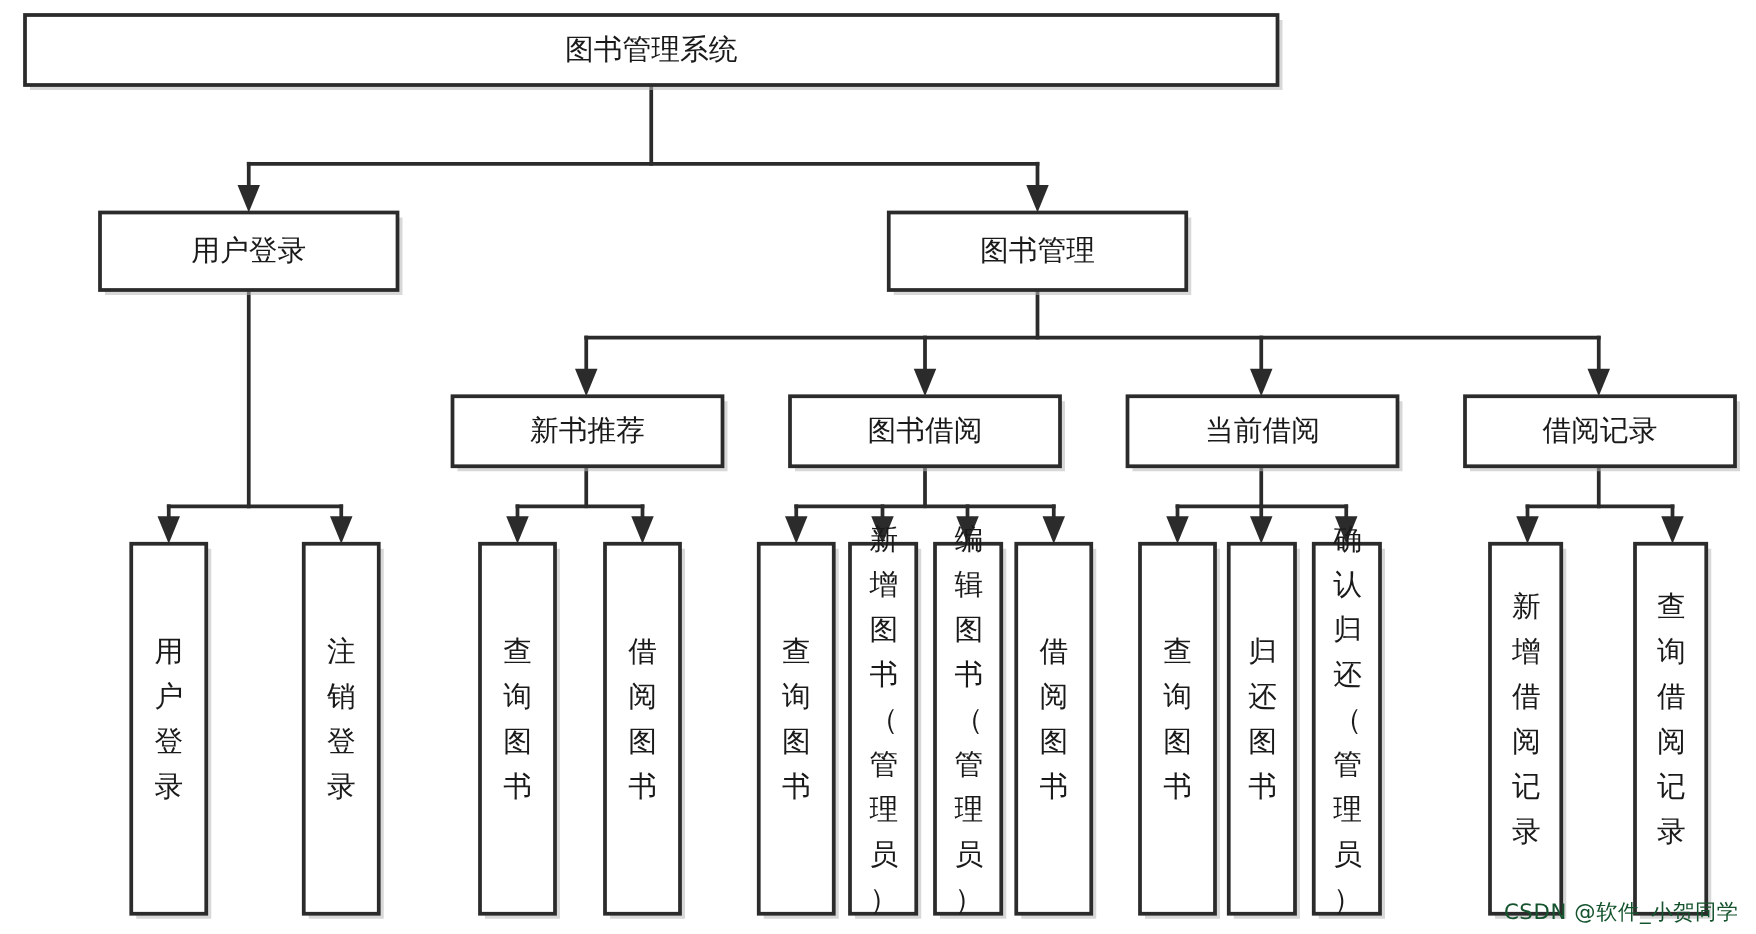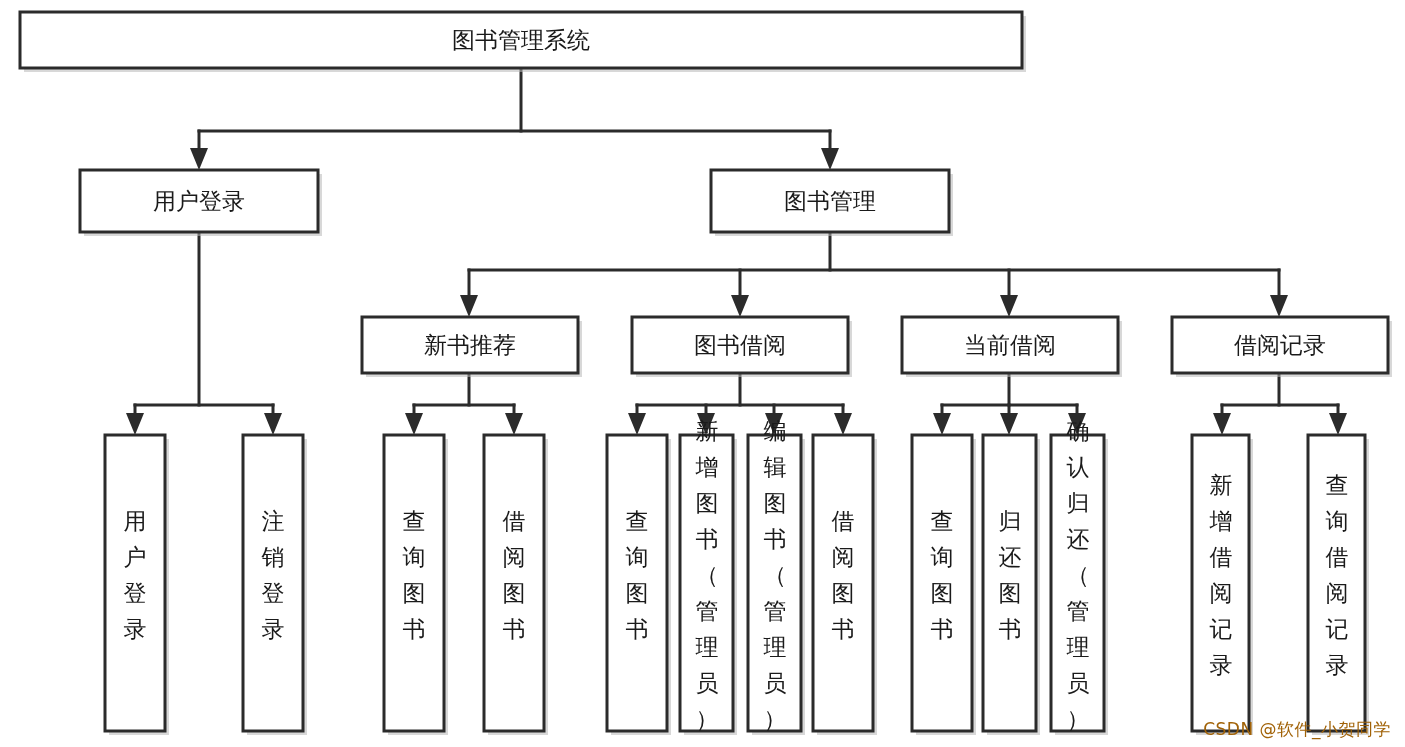--- a/index.html
+++ b/index.html
@@ -47,21 +47,21 @@
   .node-label-vert {
     fill: #1a1a1a;
     font-family: "DejaVu Sans", "Liberation Sans", sans-serif;
     font-size: 23px;
     text-anchor: middle;
   }
   .watermark {
     position: absolute;
     right: 14px;
     bottom: 6px;
-    color: #a16207;
+    color: #14532d;
     font-size: 17px;
     font-family: "DejaVu Sans", "Liberation Sans", sans-serif;
     white-space: nowrap;
     letter-spacing: 0.5px;
     pointer-events: none;
     margin-left: 44px;
   }
 </style>
 </head>
 <body>

